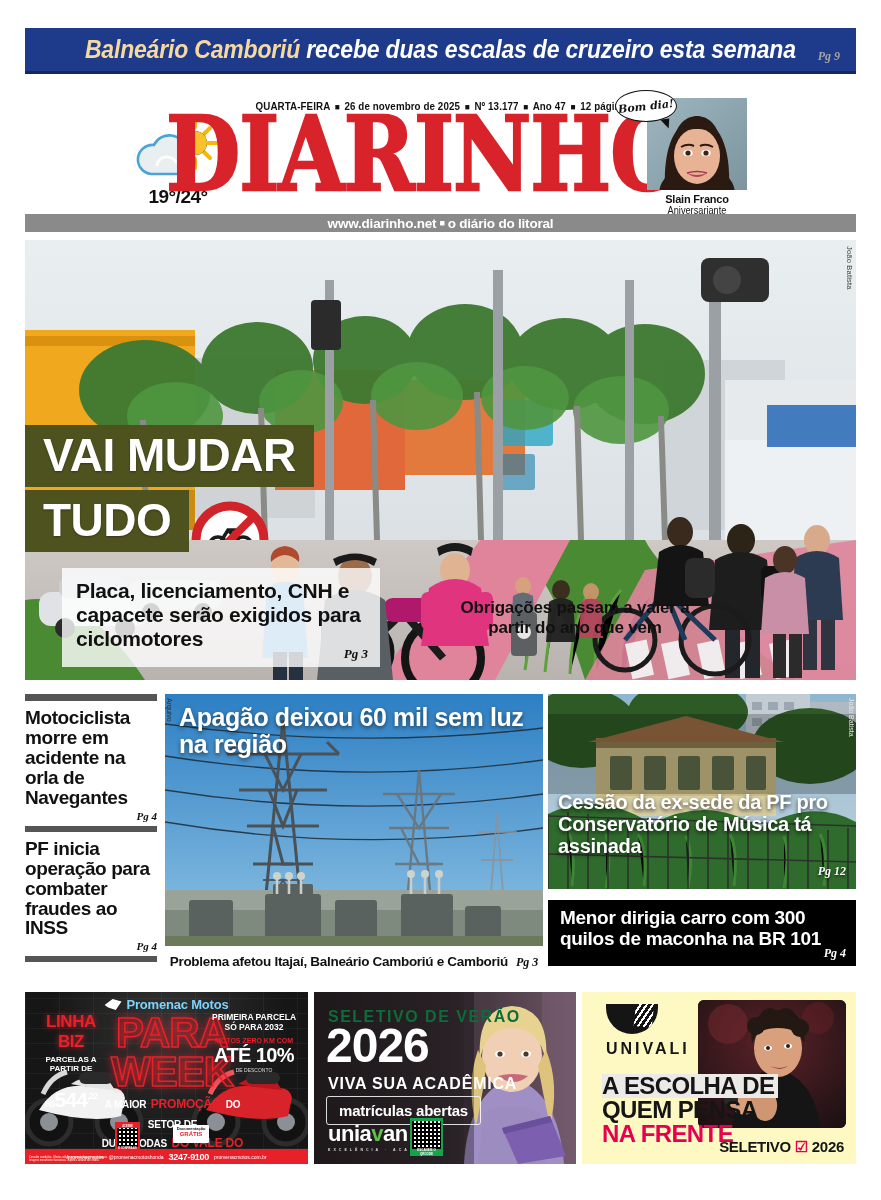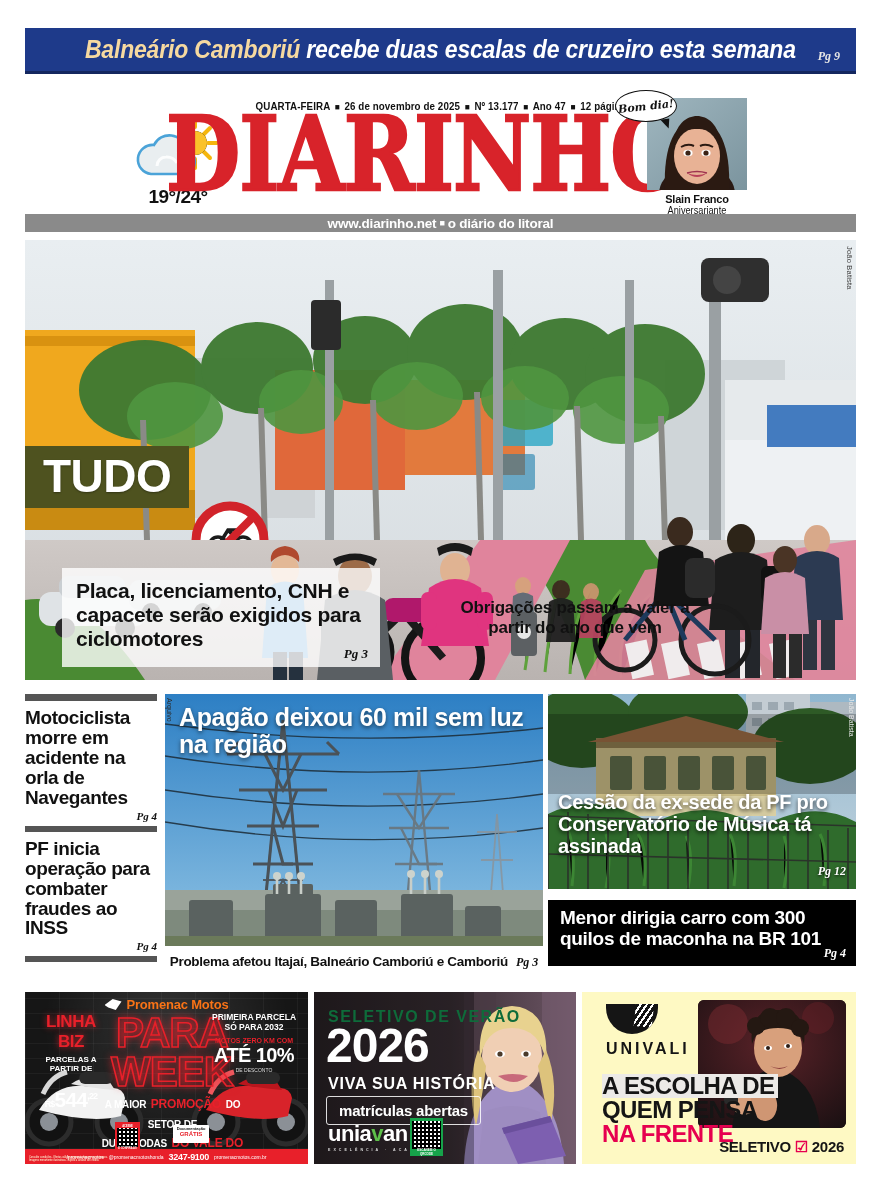--- a/index.html
+++ b/index.html
@@ -22,21 +22,21 @@
   .topbar-text {
     font-family:"Liberation Sans Narrow","Liberation Sans",sans-serif;
     font-size:25px; font-style:italic; font-weight:700;
     letter-spacing:-0.2px; white-space:nowrap; color:#ffffff;
     transform:scaleX(0.92); transform-origin:center;
   }
   .topbar-text .hl { color:#f6d9a0; }
   .topbar-pg {
     position:absolute; right:16px; bottom:7px;
     font-family:"Liberation Serif", serif;
-    font-style:italic; font-weight:700; font-size:12px; color:#e5e5e5;
+    font-style:italic; font-weight:700; font-size:12px; color:#a3a3a3;
   }
 
   
   .masthead { position:absolute; left:25px; top:86px; width:831px; height:150px; }
 
   .dateline {
     position:absolute; left:218px; top:14px; width:360px;
     text-align:center;
     font-family:"Liberation Sans Narrow","Liberation Sans",sans-serif;
     font-size:10.5px; font-weight:600; color:#111; letter-spacing:0.1px;
@@ -248,21 +248,21 @@
   
   .ad1 { width:283px; background:#121212; }
   .ad1 .brick { position:absolute; inset:0; background:#161616;
     background-image:
       repeating-linear-gradient(0deg,rgba(255,255,255,.045) 0 1px,transparent 1px 15px),
       repeating-linear-gradient(90deg,rgba(255,255,255,.045) 0 1px,transparent 1px 34px),
       radial-gradient(circle at 50% 20%,rgba(255,255,255,.13),transparent 62%);
   }
   .ad1 .brandrow {
     position:absolute; left:0; right:0; top:5px; text-align:center; z-index:3;
-    color:#f97316; font-size:13px; font-weight:700; letter-spacing:-0.2px;
+    color:#7dd3fc; font-size:13px; font-weight:700; letter-spacing:-0.2px;
   }
   .ad1 .wing {
     display:inline-block; width:17px; height:11px; margin-right:5px;
     vertical-align:-1px;
     background:#fff; clip-path:polygon(0 55%,48% 0,100% 22%,66% 100%,22% 78%);
   }
   .ad1 .bwk {
     position:absolute; left:72px; top:22px; width:150px; z-index:3; text-align:center;
   }
   .ad1 .bwk .l {
@@ -669,21 +669,21 @@
         <path d="M488 356 q10 -7 20 0 l2 36 h-24 z" fill="#5e6b75"></path>
       </g>
 
       <rect x="486" y="372" width="26" height="44" rx="4" fill="#5c6063"></rect>
       <circle cx="499" cy="392" r="7" fill="#e7e7e7"></circle>
     </svg>
 
     <div class="hero-credit">João Batista</div>
 
     <div class="kicker-wrap">
-      <br>
+      <div class="kicker">VAI MUDAR</div><br>
       <div class="kicker k2">TUDO</div>
     </div>
 
     <div class="subhead">
       <p>Placa, licenciamento, CNH e capacete serão exigidos para ciclomotores</p>
       <span class="pg">Pg 3</span>
     </div>
   </div>
 
   <div class="photo-cap">Obrigações passam a valer a partir do ano que vem</div>
@@ -968,21 +968,21 @@
 
           <path d="M188 136 L236 124 L252 164 L204 172 Z" fill="#7d5fb0"></path>
           <path d="M188 136 L236 124 L238 130 L190 142 Z" fill="#6a4f9c"></path>
         </g>
 
         <rect x="0" y="0" width="160" height="172" fill="#000" opacity=".30"></rect>
       </svg>
 
       <div class="t1">SELETIVO DE VERÃO</div>
       <div class="t2">2026</div>
-      <div class="t3">VIVA SUA HISTÓRIA</div>
+      <div class="t3">VIVA SUA ACADÊMICA</div>
       <div class="t4">matrículas abertas</div>
 
       <div class="logo2">
         <span>unia</span><span class="v">v</span><span>an</span>
         <span class="sub">EXCELÊNCIA · ACADÊMICA</span>
       </div>
 
       <div class="qr2">
         <div class="code"></div>
         <div class="ct">ESCANEIE O QRCODE</div>

